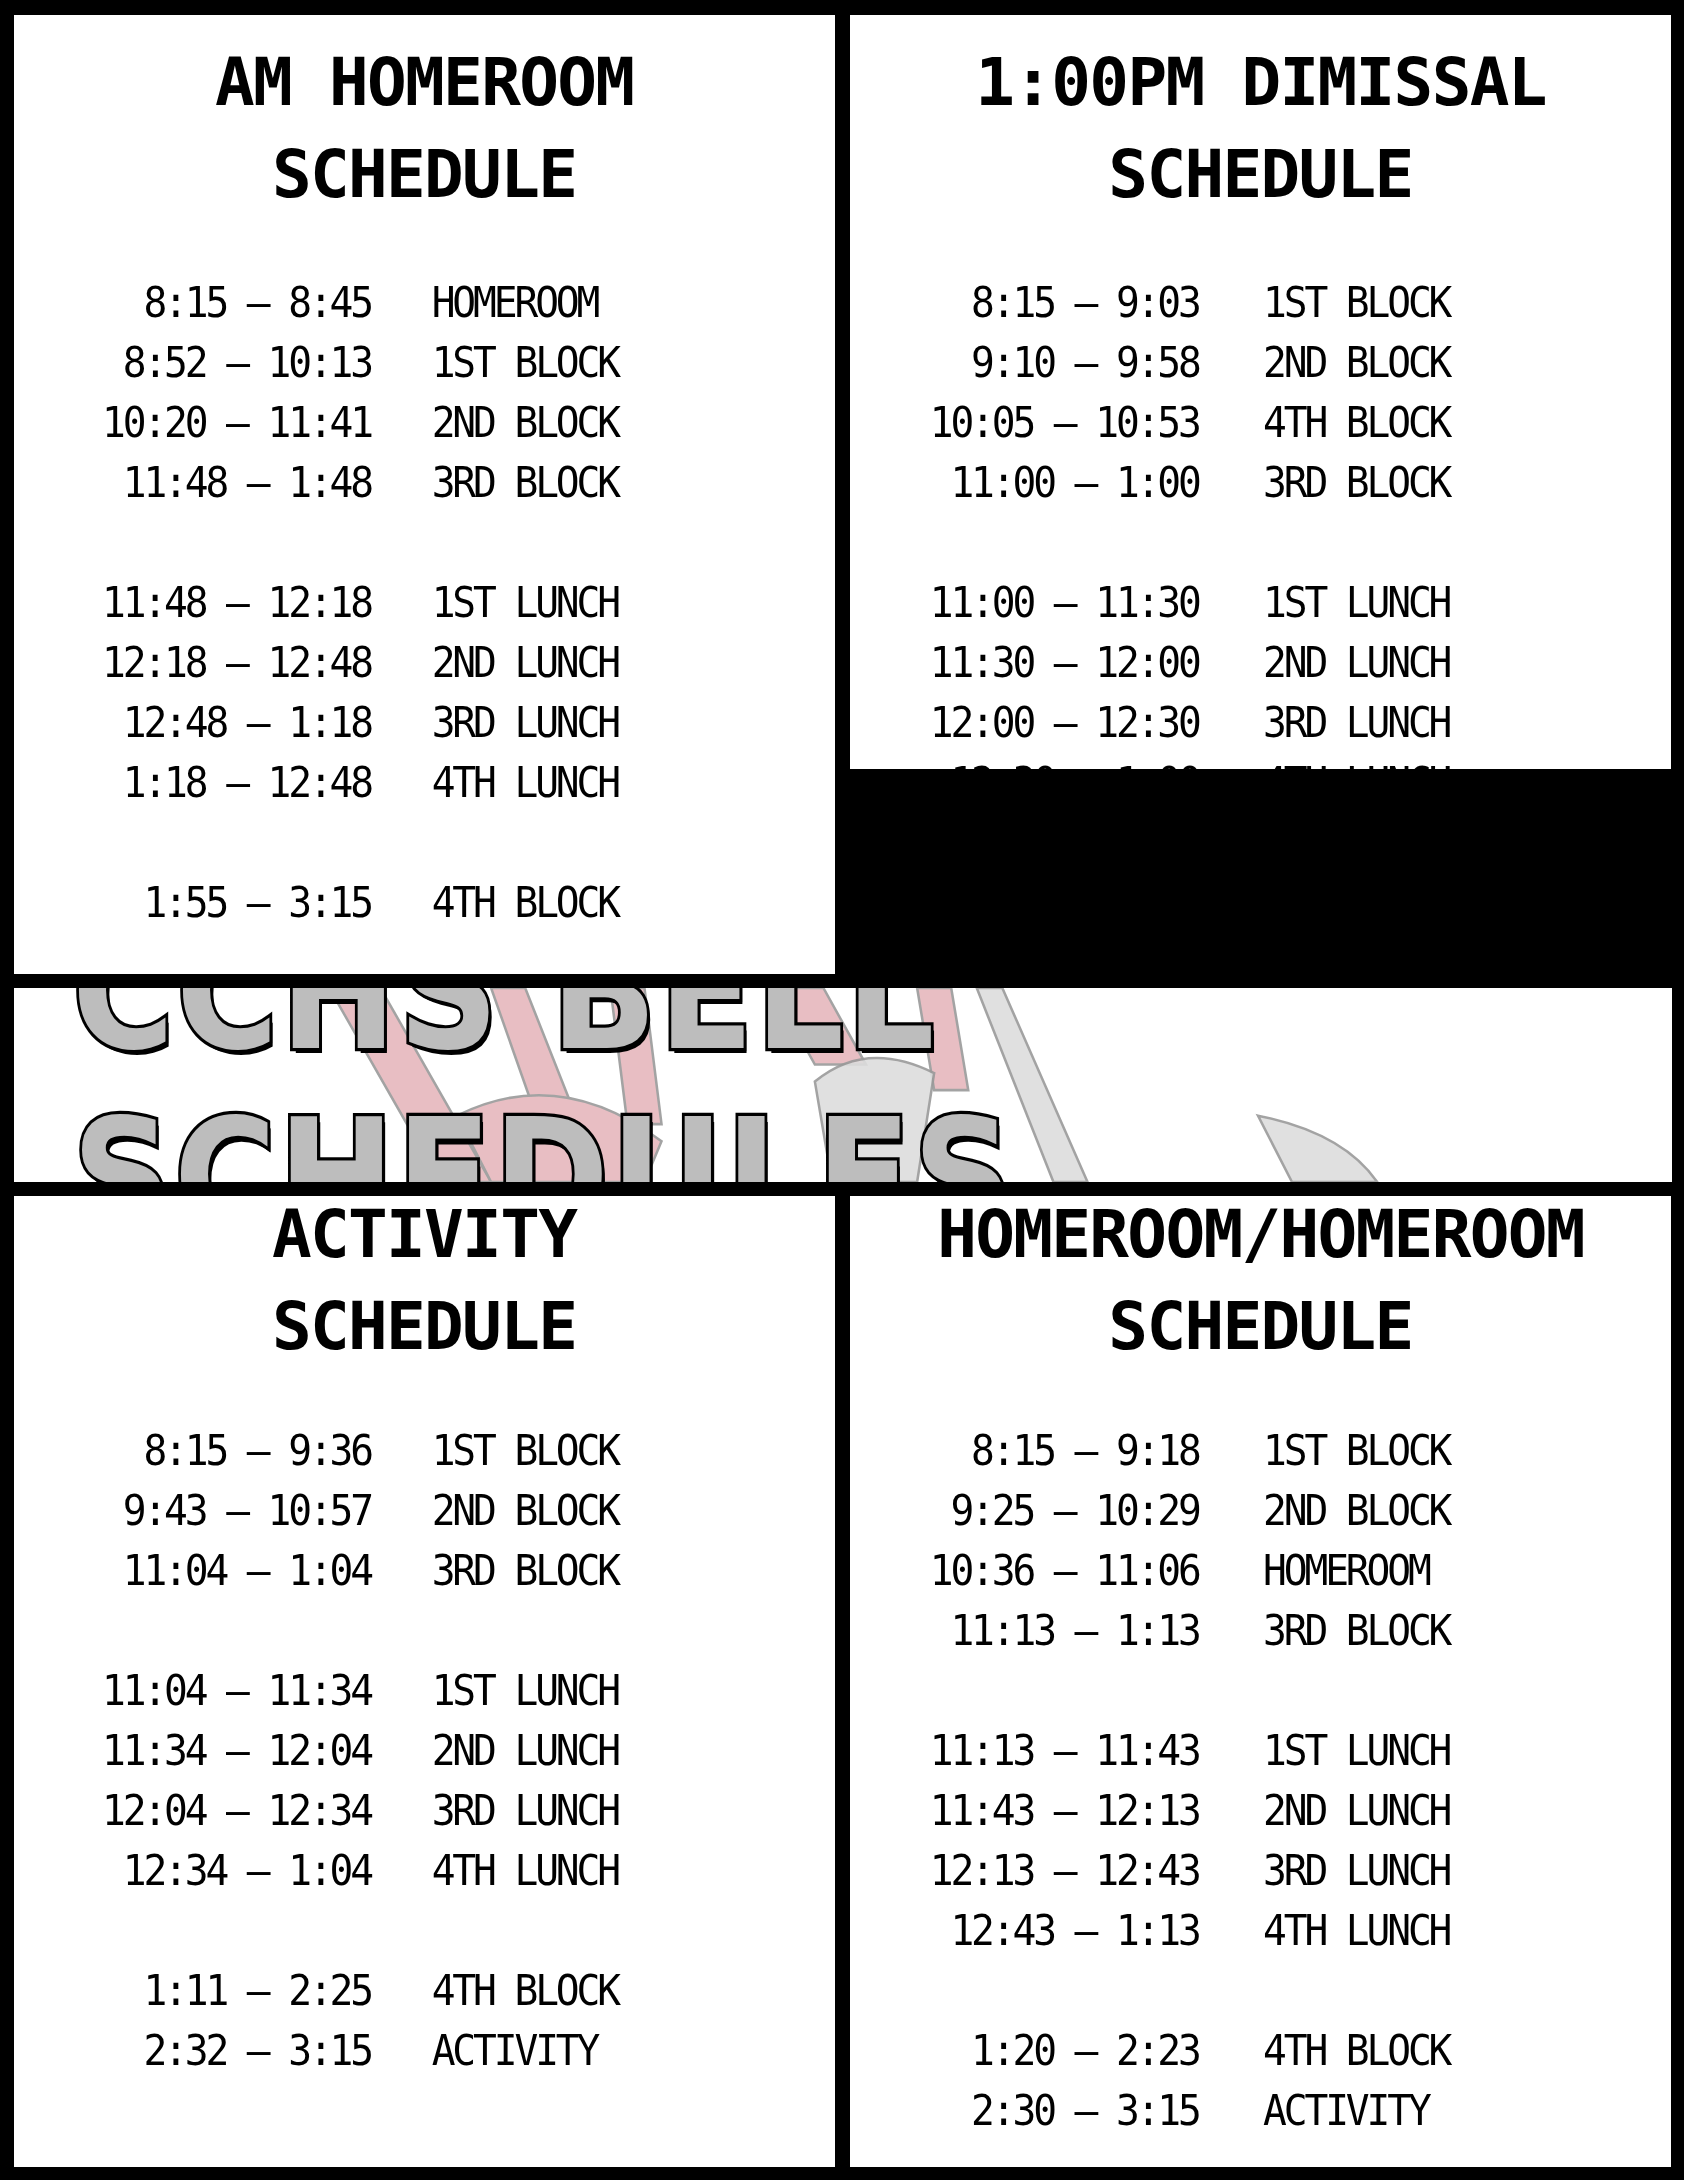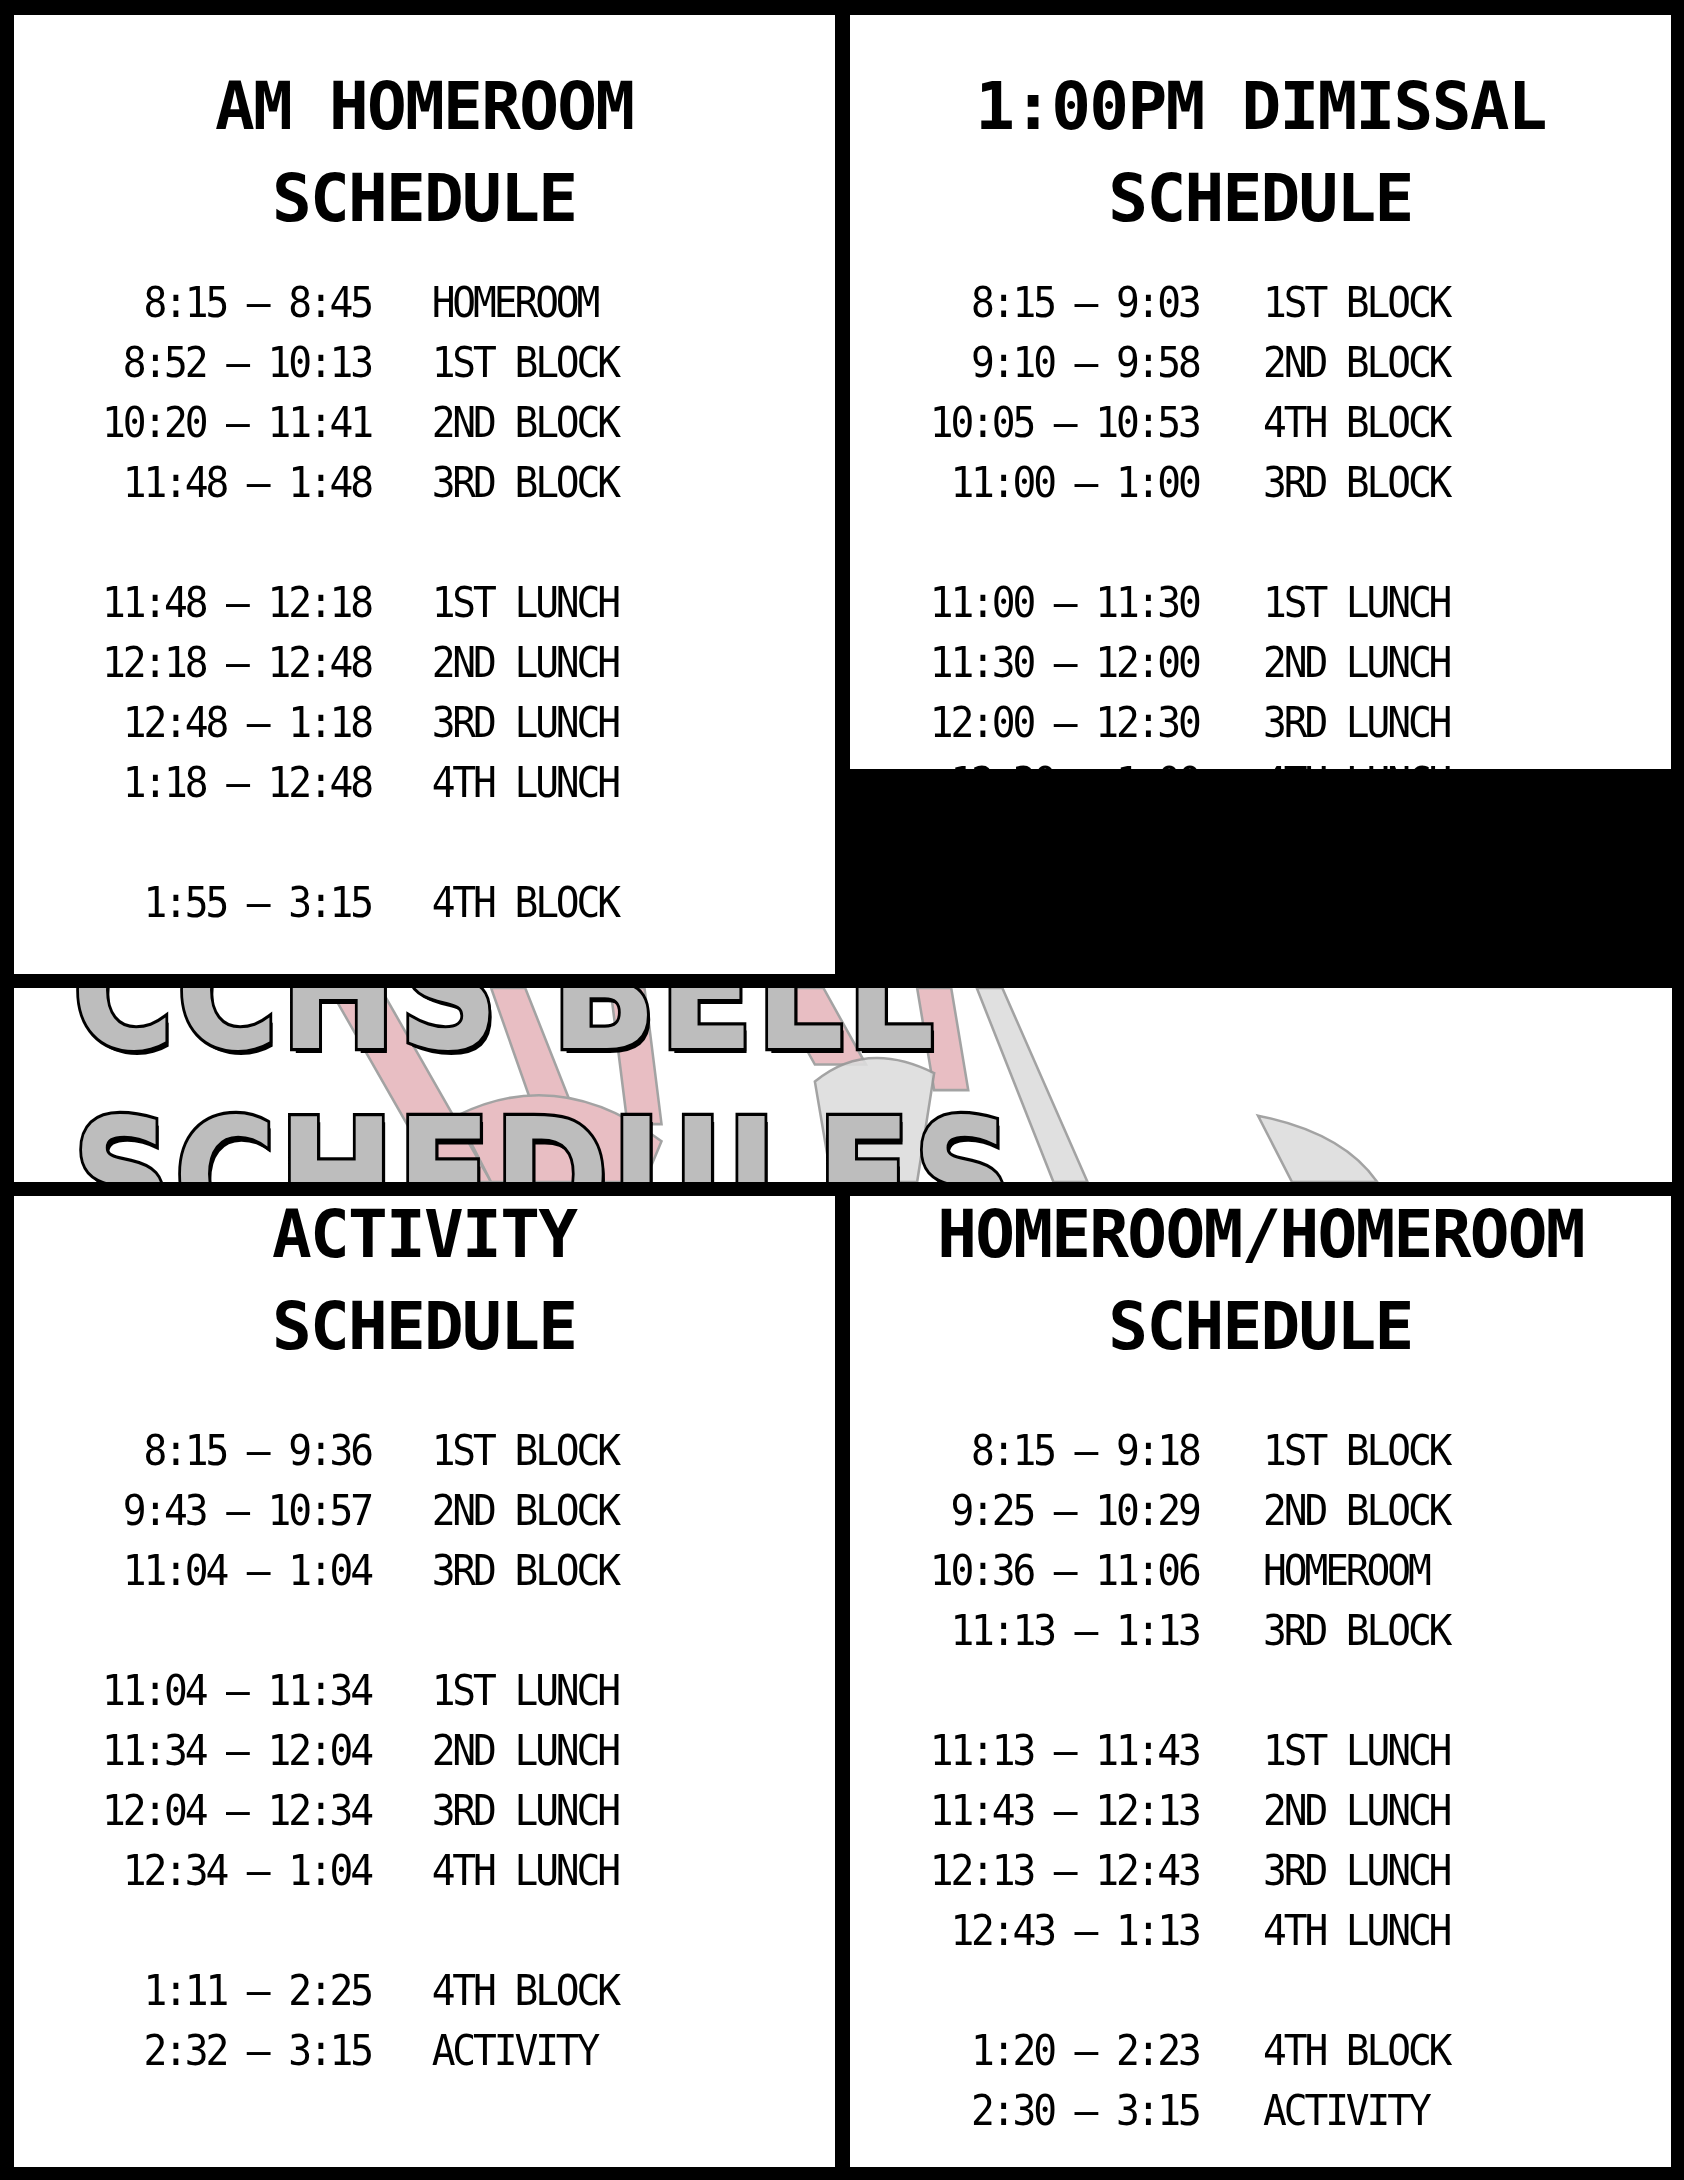--- a/index.html
+++ b/index.html
@@ -5,21 +5,21 @@
   html, body { margin:0; padding:0; background:#ffffff; }
   body { width:1685px; height:2181px; position:relative; overflow:hidden; font-family:"DejaVu Sans", sans-serif; color:#000; }
   .frame { position:absolute; left:0; top:0; width:1685px; height:2181px; background:#000; }
   .panel { position:absolute; background:#fff; box-sizing:border-box; }
   #p-am   { left:13.6px;  top:15.3px;   width:821px; height:959px; }
   #p-1pm  { left:850px; top:15.3px;   width:821px; height:754px; }
   #p-act  { left:13.6px;  top:1196px; width:821px; height:971px; }
   #p-hra  { left:850px; top:1196px; width:821px; height:971px; }
   .banner { position:absolute; left:13.6px; top:988px; width:1658px; height:194px; background:#fff; overflow:hidden; }
   .title { text-align:center; font-family:"DejaVu Sans Mono", monospace; font-weight:bold; font-size:66px; line-height:92px; letter-spacing:-1.7px; }
-  #p-am .title, #p-1pm .title { margin-top:46px;text-align:center; }
+  #p-am .title, #p-1pm .title { margin-top:22px;text-align:center; }
   #p-act .title, #p-hra .title { margin-top:-6.8px; }
   .sched { position:absolute; left:0; width:100%; }
   #p-am .sched, #p-1pm .sched { top:257px; }
   #p-act .sched, #p-hra .sched { top:224px; }
   .row { height:60px; display:flex; align-items:center; font-family:"DejaVu Sans Mono", monospace; font-size:43px; font-weight:200; letter-spacing:-3.4px; transform:scaleX(0.92); transform-origin:left center; }
   .row .time { width:388px; text-align:right; padding-right:0; box-sizing:border-box; white-space:pre; }
   #p-1pm .row .time, #p-hra .row .time { width:379px; }
   .row .label { margin-left:66px; white-space:pre; }
   #p-1pm .row .label, #p-hra .row .label { margin-left:70px; }
   .gap { height:60px; }

